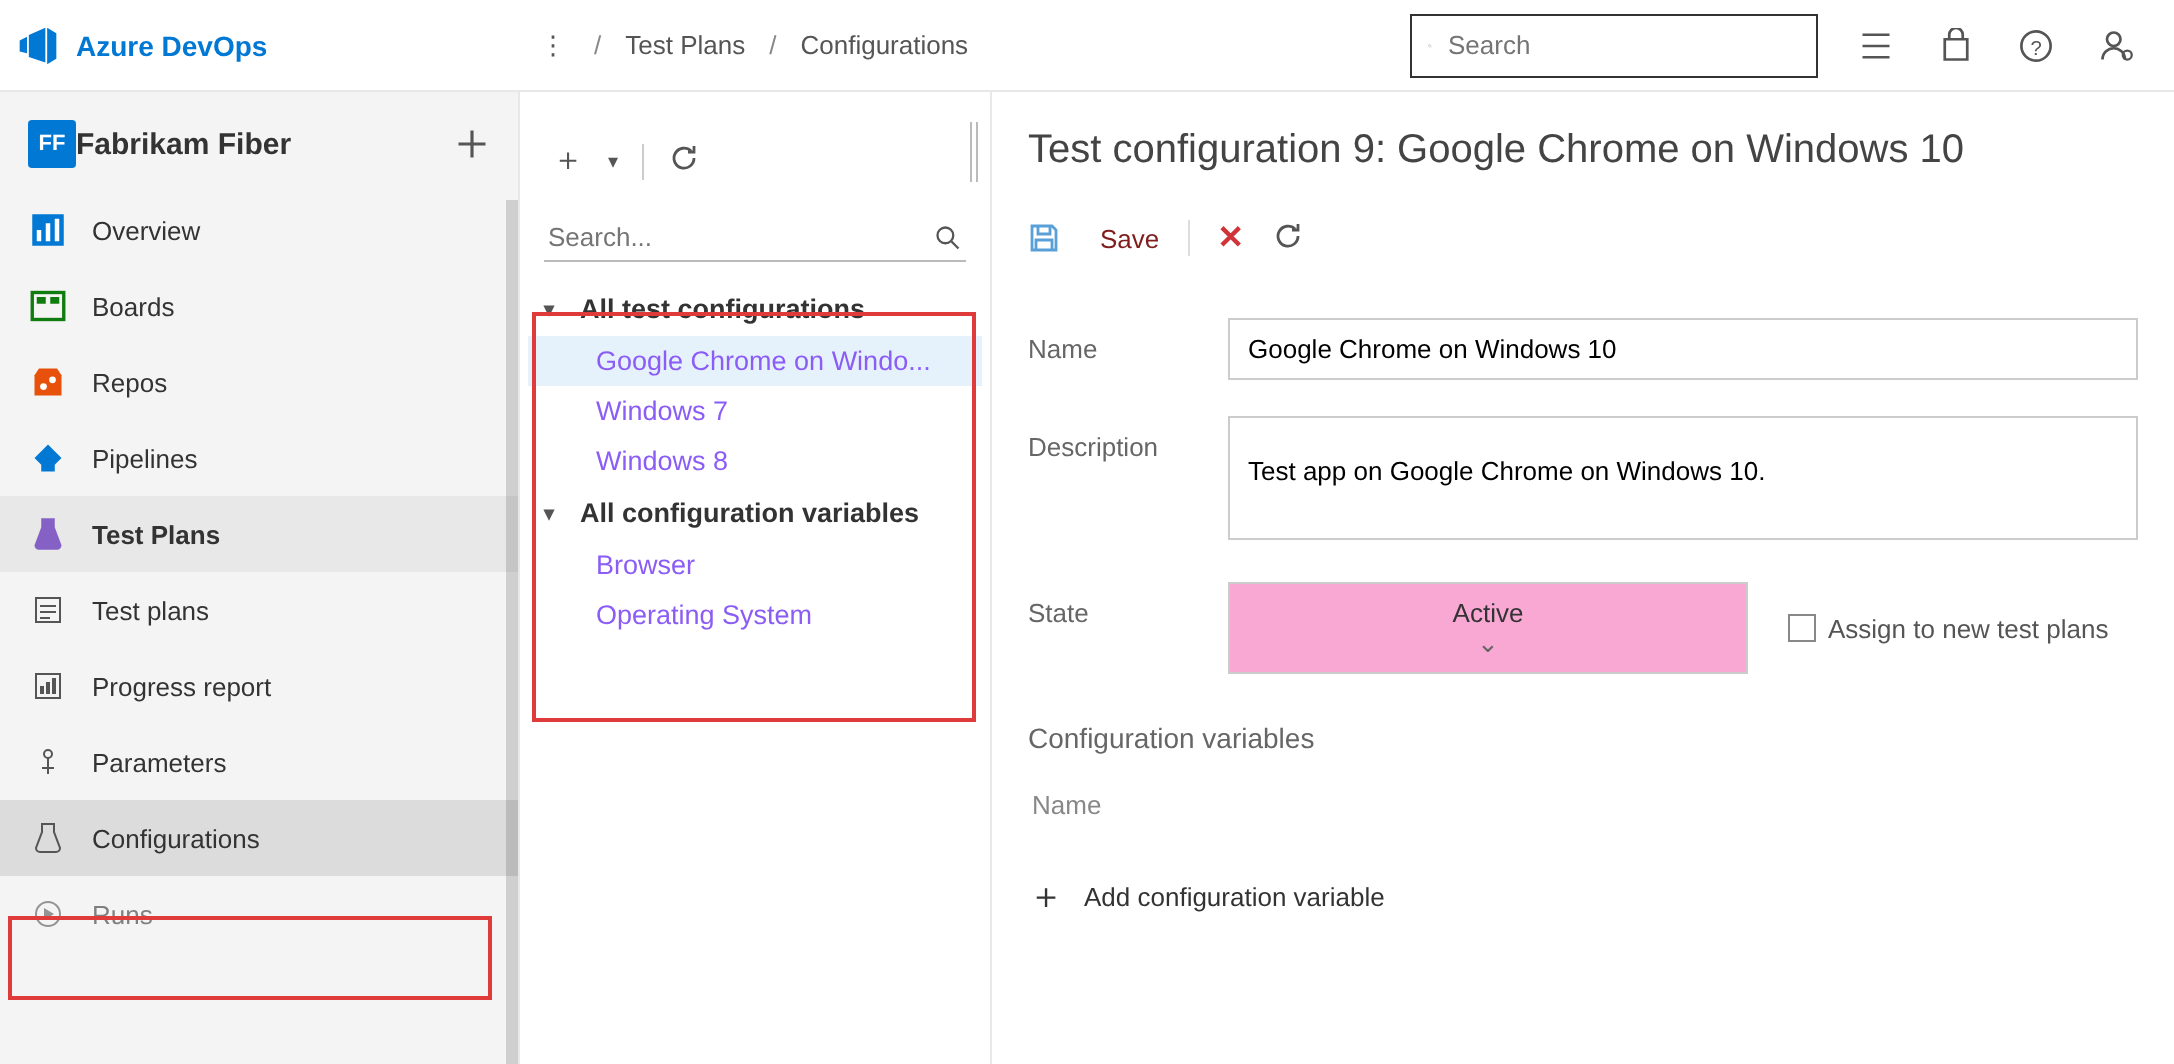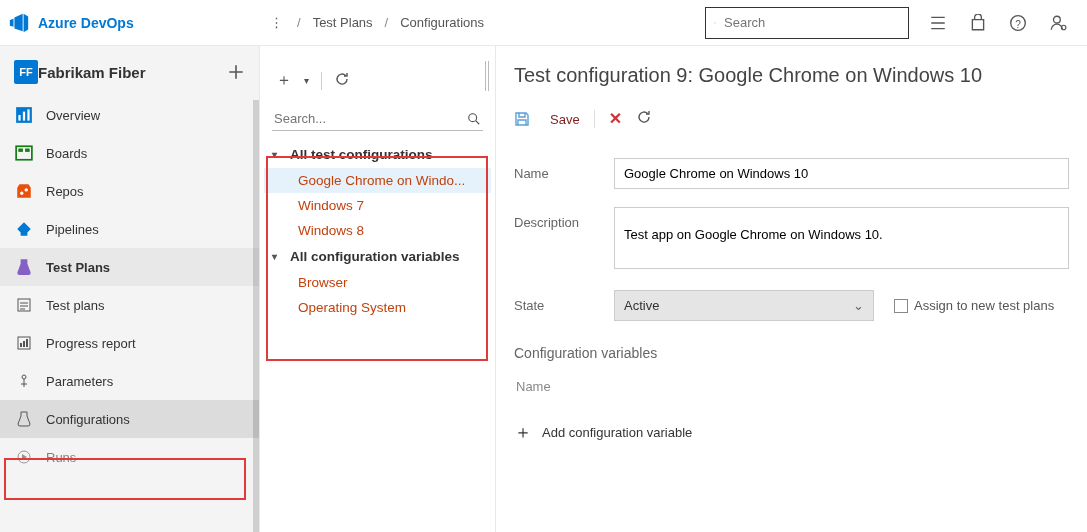--- a/index.html
+++ b/index.html
@@ -125,21 +125,21 @@
     margin: 6px 12px 10px 12px;
     border-bottom: 1px solid #bbb;
     display:flex; align-items:center; padding: 4px 2px;
   }
   .mid-search input { border:none; outline:none; flex:1; font-size:13px; color:#888; background:transparent;}
   .tree { padding: 0 4px; font-size: 13.5px; }
   .tree-group {
     display:flex; align-items:center; gap:6px; padding:6px 8px; font-weight:600; cursor:pointer;
   }
   .tree-caret { font-size:10px; color:#555; width:12px; }
-  .tree-child { padding: 5px 8px 5px 34px; color:#c2410c; cursor:pointer; white-space:nowrap; overflow:hidden; text-overflow:ellipsis;}
+  .tree-child { padding: 5px 8px 5px 34px; color:#8b5cf6; cursor:pointer; white-space:nowrap; overflow:hidden; text-overflow:ellipsis;}
   .tree-child.selected { background:#e6f2fb; }
   .mid-highlight {
     position:absolute; border:2px solid #e03b3b; pointer-events:none;
   }
   .mid-drag {
     position:absolute; top:10px; right:6px; width:8px; height:40px;
     display:flex; align-items:center; justify-content:center;
   }
   .mid-drag::before { content:""; width:1px; height:30px; background:#bbb; box-shadow: 3px 0 0 #bbb;}
 
@@ -159,21 +159,21 @@
   .form-row { display:flex; align-items:flex-start; margin-bottom: 18px; }
   .form-label { width:100px; color:#666; padding-top:8px; }
   .form-control { flex:1; }
   .txt-input {
     width: 100%; max-width: 460px;
     border:1px solid #ccc; padding:7px 9px; font-size:13px; font-family:inherit;
   }
   .txt-area { width:100%; max-width:460px; border:1px solid #ccc; padding:19px 9px; font-size:13px; font-family:inherit; height:62px; resize:none;}
   .state-row { display:flex; align-items:center; gap:20px; }
   .select-wrap {
-    width: 260px; border:1px solid #ccc; padding:7px 9px; display:flex; align-items:center; justify-content:space-between; cursor:pointer; background:#e5e5e5;
+    width: 260px; border:1px solid #ccc; padding:7px 9px; display:flex; align-items:center; justify-content:space-between; cursor:pointer; background:#f9a8d4;flex-direction:column;
   }
   .chev { color:#666; }
   .assign-chk { display:flex; align-items:center; gap:6px; color:#555; cursor:pointer; }
   .assign-chk .box { width:14px; height:14px; border:1px solid #888; }
 
   .vars-section { margin-top: 24px; }
   .vars-title { color:#666; margin-bottom: 12px; font-size:14px; }
   .vars-header { color:#888; font-size:13px; padding: 6px 2px 18px 2px; border-bottom: 0; }
   .add-var { display:flex; align-items:center; gap:10px; cursor:pointer; color:#333; padding-top:8px;}
   .add-plus { font-size:18px; font-weight:400;}

